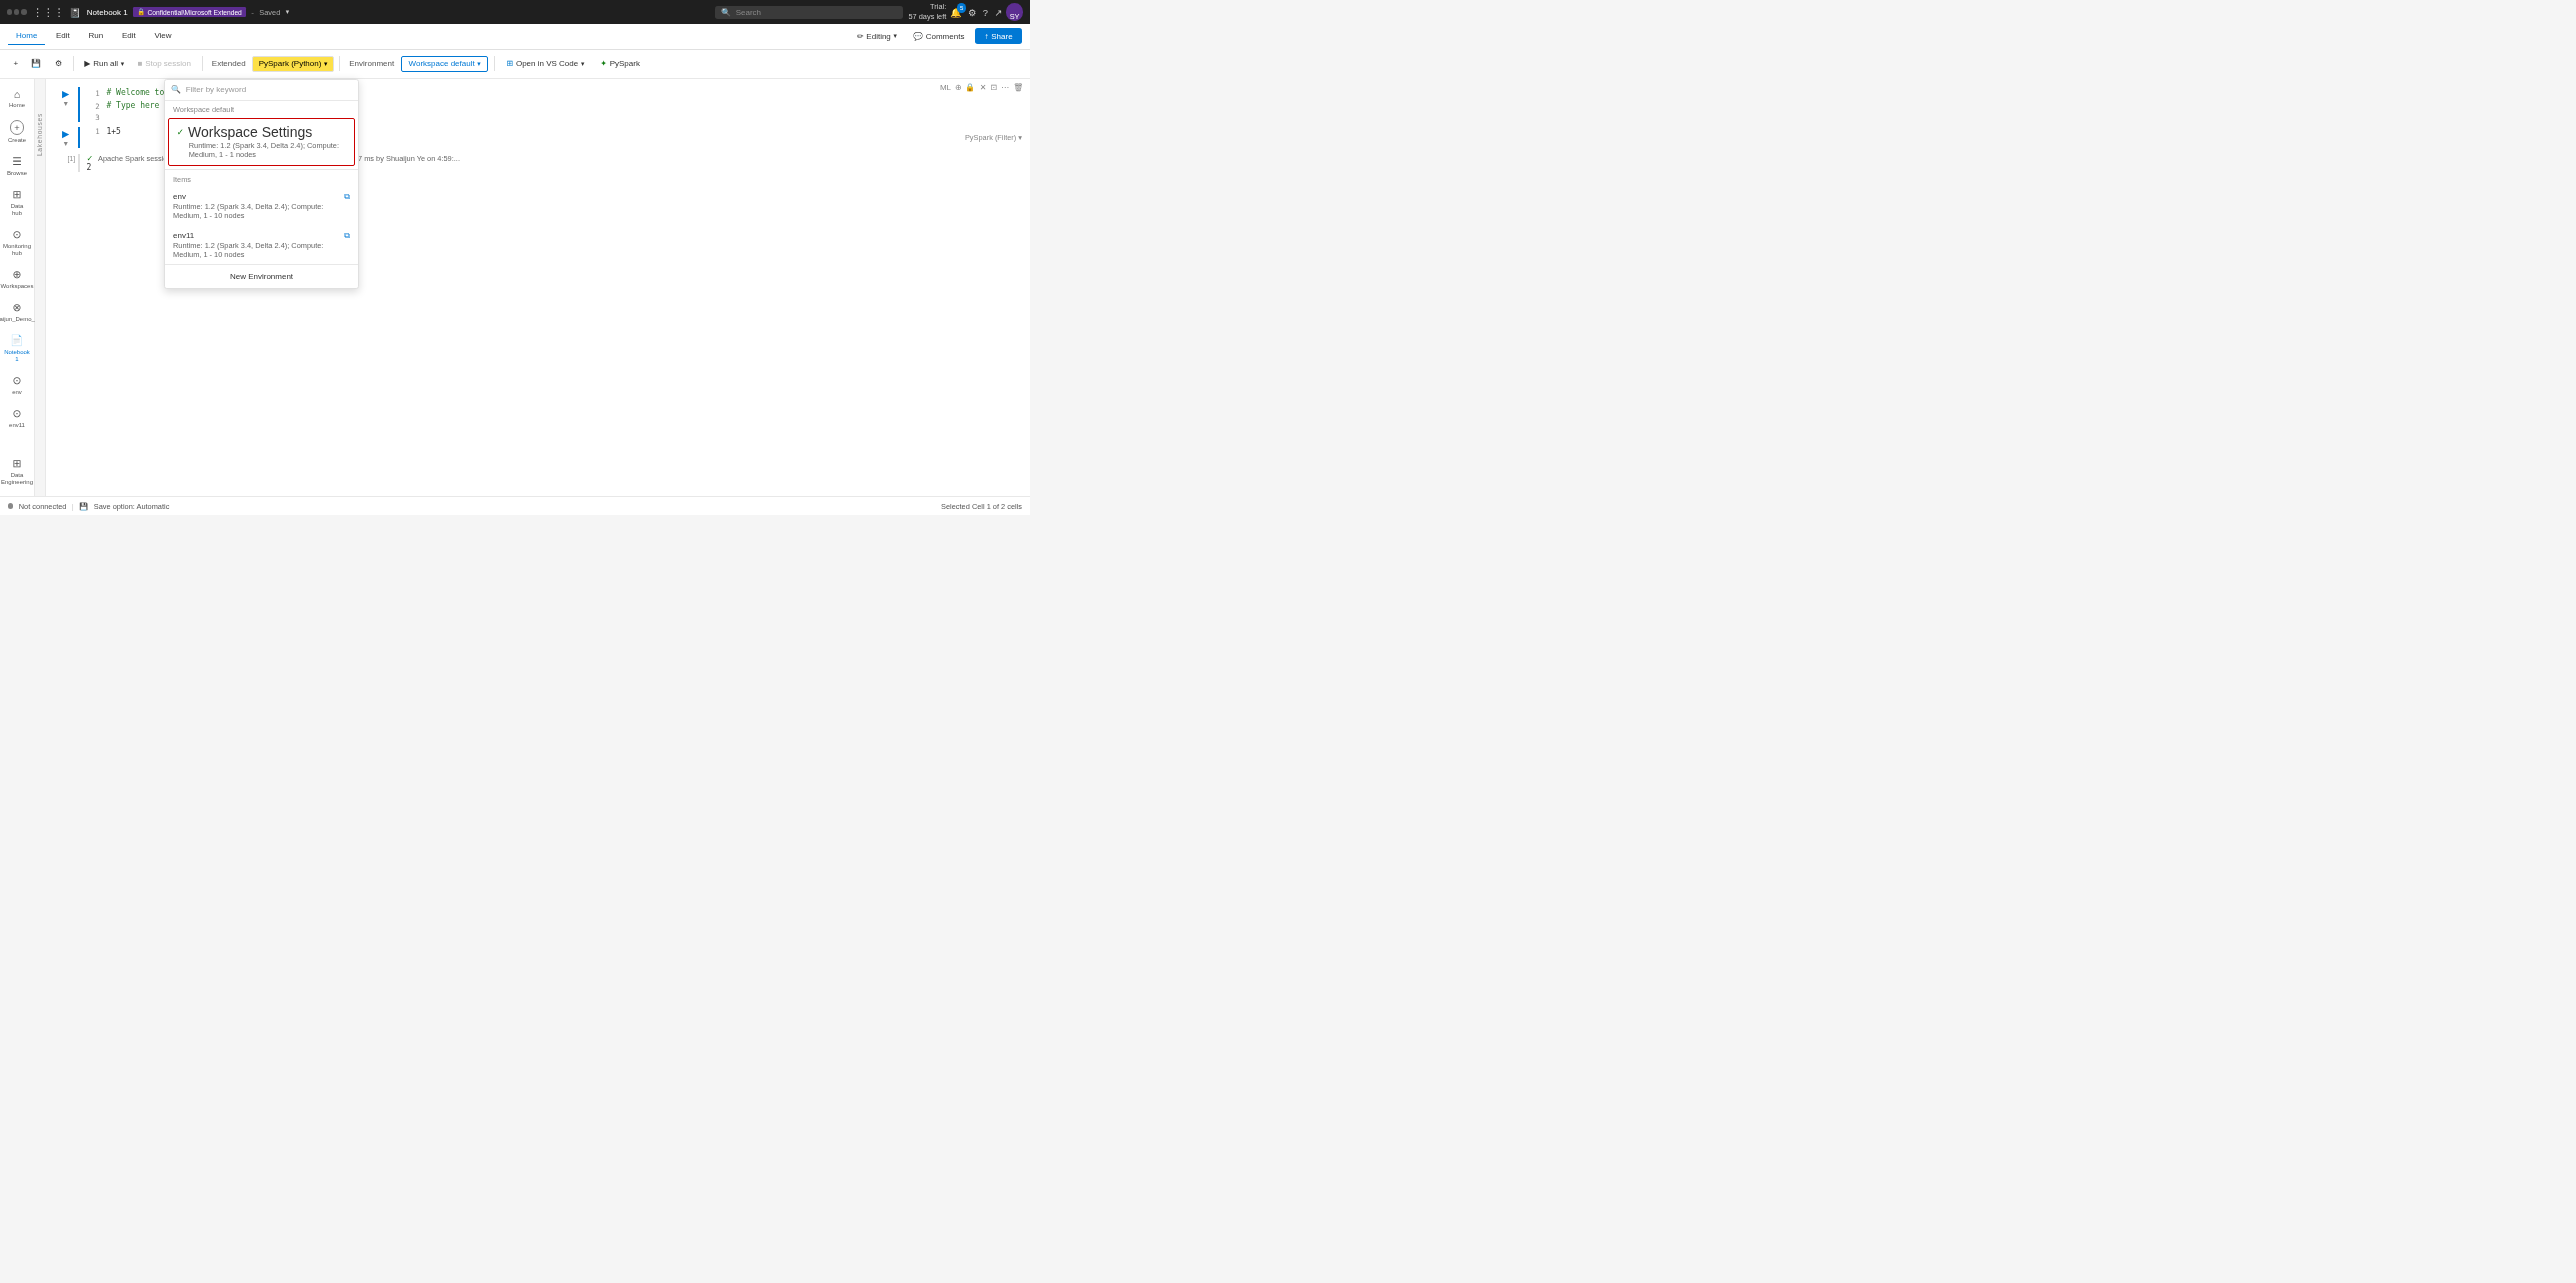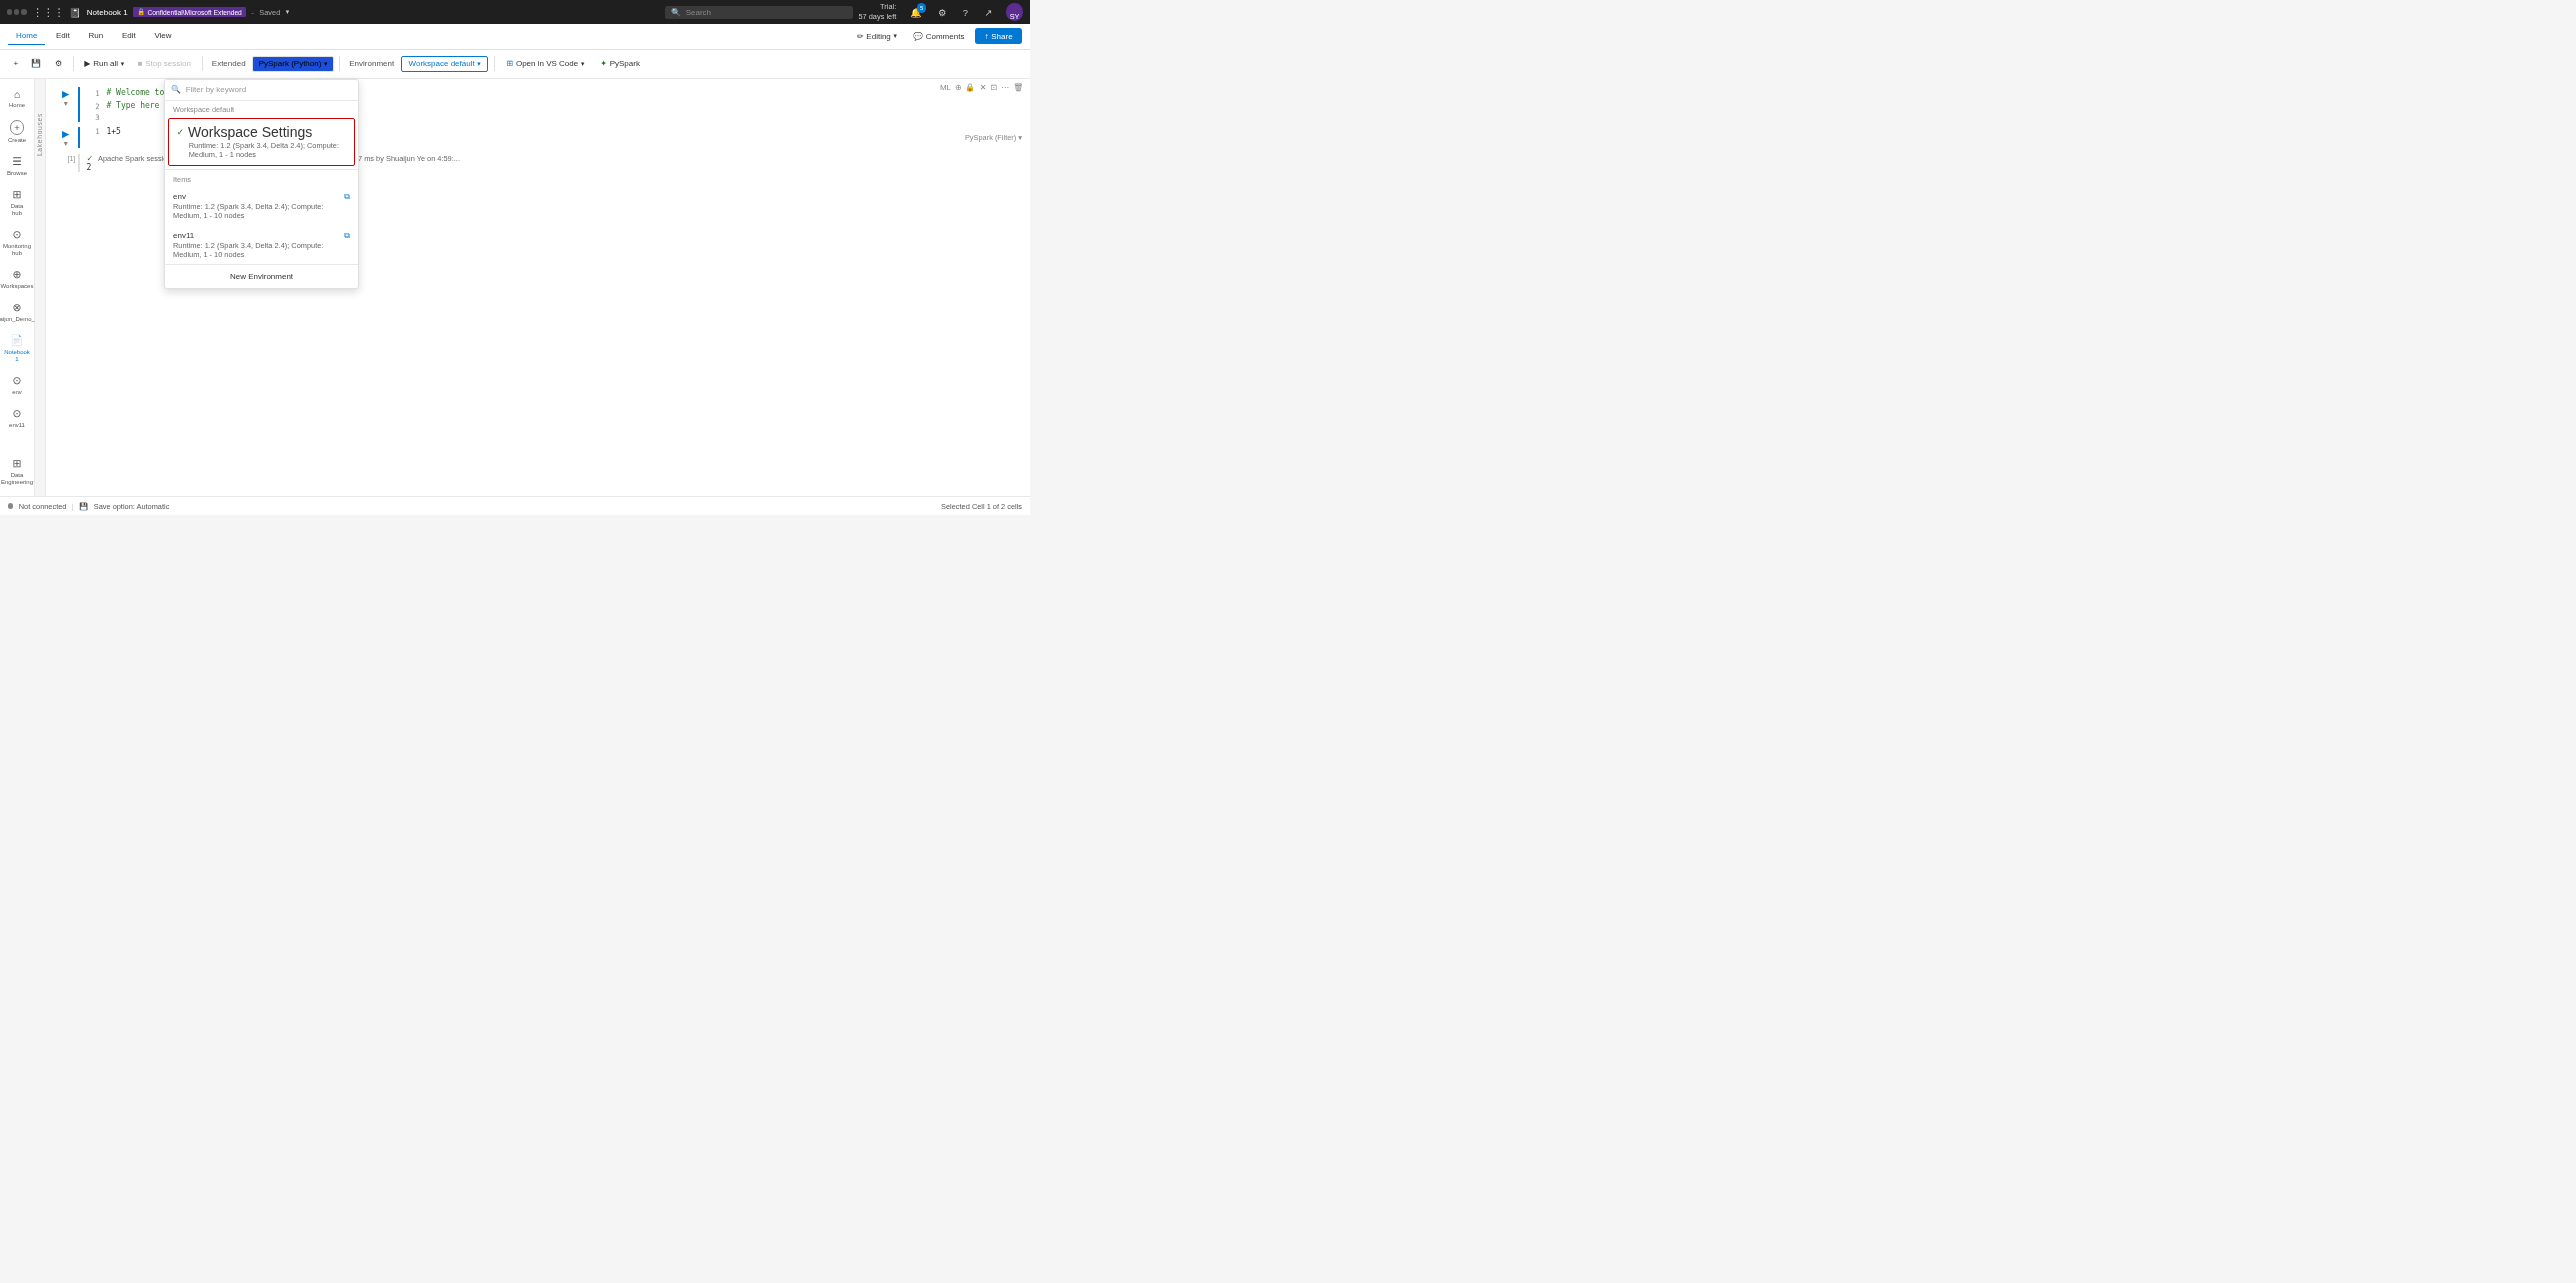--- a/index.html
+++ b/index.html
@@ -12,21 +12,21 @@
     .title-bar-left { display: flex; align-items: center; gap: 5.4px; flex: 1; }
     .title-bar-dots { display: flex; gap: 2px; }
     .dot { width: 5.4px; height: 5.4px; border-radius: 50%; background: #555; }
     .title-bar-title { color: #ccc; font-size: 8px; display: flex; align-items: center; gap: 4px; }
     .title-bar-title span { color: #fff; }
     .confidential-badge { background: #5c2d91; color: #fff; font-size: 6.7px; padding: 0.7px 4px; border-radius: 1.3px; display: flex; align-items: center; gap: 2px; }
     .saved-tag { color: #aaa; font-size: 7.4px; }
     .search-bar { display: flex; align-items: center; background: #3a3a3a; border-radius: 2.7px; padding: 2px 6.7px; gap: 4px; width: 188px; }
     .search-bar input { background: none; border: none; outline: none; color: #ccc; font-size: 8px; width: 148px; }
     .search-bar input::placeholder { color: #888; }
-    .title-bar-right { display: flex; align-items: center; gap: 11px; }
+    .title-bar-right { display: flex; align-items: center; gap: 1px; }
     .trial-text { color: #ccc; font-size: 7.4px; text-align: right; line-height: 1.3; }
     .icon-btn { color: #ccc; font-size: 9.4px; cursor: pointer; padding: 1.3px 2.7px; }
     .avatar { width: 17.4px; height: 17.4px; border-radius: 50%; background: #5c2d91; display: flex; align-items: flex-end; justify-content: center; color: white; font-size: 7.4px; }
     .notif-btn { position: relative; }
     .notif-badge { position: absolute; top: -2px; right: -2px; background: #0078d4; color: white; border-radius: 50%; width: 9.4px; height: 9.4px; font-size: 6px; display: flex; align-items: center; justify-content: center; }
 
     
     .menu-bar {
       display: flex; align-items: center; background: #fff; height: 25.5px; border-bottom: 0.7px solid #e0e0e0; padding: 0 8px; gap: 2.7px;
     }
@@ -37,21 +37,21 @@
     .comments-btn { display: flex; align-items: center; gap: 2.7px; font-size: 8px; color: #333; cursor: pointer; padding: 2.7px 5.4px; border-radius: 2px; }
     .share-btn { background: #0078d4; color: white; border: none; border-radius: 2.7px; padding: 3.4px 9.4px; font-size: 8px; cursor: pointer; display: flex; align-items: center; gap: 2.7px; }
 
     
     .toolbar {
       display: flex; align-items: center; background: #fff; height: 29.5px; border-bottom: 0.7px solid #e8e8e8; padding: 0 8px; gap: 2.7px;
     }
     .toolbar-btn { display: flex; align-items: center; gap: 2.7px; padding: 3.4px 5.4px; border-radius: 2px; cursor: pointer; font-size: 8px; color: #333; border: none; background: none; }
     .toolbar-btn.disabled { color: #bbb; cursor: default; }
     .toolbar-sep { width: 0.7px; height: 14.8px; background: #e0e0e0; margin: 0 2.7px; }
-    .lang-btn { display: flex; align-items: flex-end; gap: 2.7px; padding: 2.7px 5.4px; border: 0.7px solid #e0e0e0; border-radius: 2px; cursor: pointer; font-size: 8px; background: #1d4ed8; }
+    .lang-btn { display: flex; align-items: flex-end; gap: 2.7px; padding: 2.7px 5.4px; border: 0.7px solid #e0e0e0; border-radius: 2px; cursor: pointer; font-size: 8px; background: #fde047; }
     .env-label { font-size: 8px; color: #555; padding: 0 4px; }
     .workspace-btn { display: flex; align-items: center; gap: 2.7px; padding: 2.7px 6.7px; border: 0.7px solid #0078d4; border-radius: 2px; cursor: pointer; font-size: 8px; color: #0078d4; background: #fff; }
     .vs-code-btn { display: flex; align-items: center; gap: 2.7px; padding: 2.7px 6.7px; cursor: pointer; font-size: 8px; color: #333; border: none; background: none; }
     .copilot-btn { display: flex; align-items: center; gap: 2.7px; padding: 2.7px 6.7px; cursor: pointer; font-size: 8px; color: #333; border: none; background: none; }
 
     
     .layout { display: flex; height: calc(515px - 24px - 25.5px - 29.5px - 19px); }
 
     
     .sidebar { width: 35px; background: #fff; border-right: 0.7px solid #e8e8e8; display: flex; flex-direction: column; align-items: center; padding: 5.4px 0; gap: 2.7px; }

